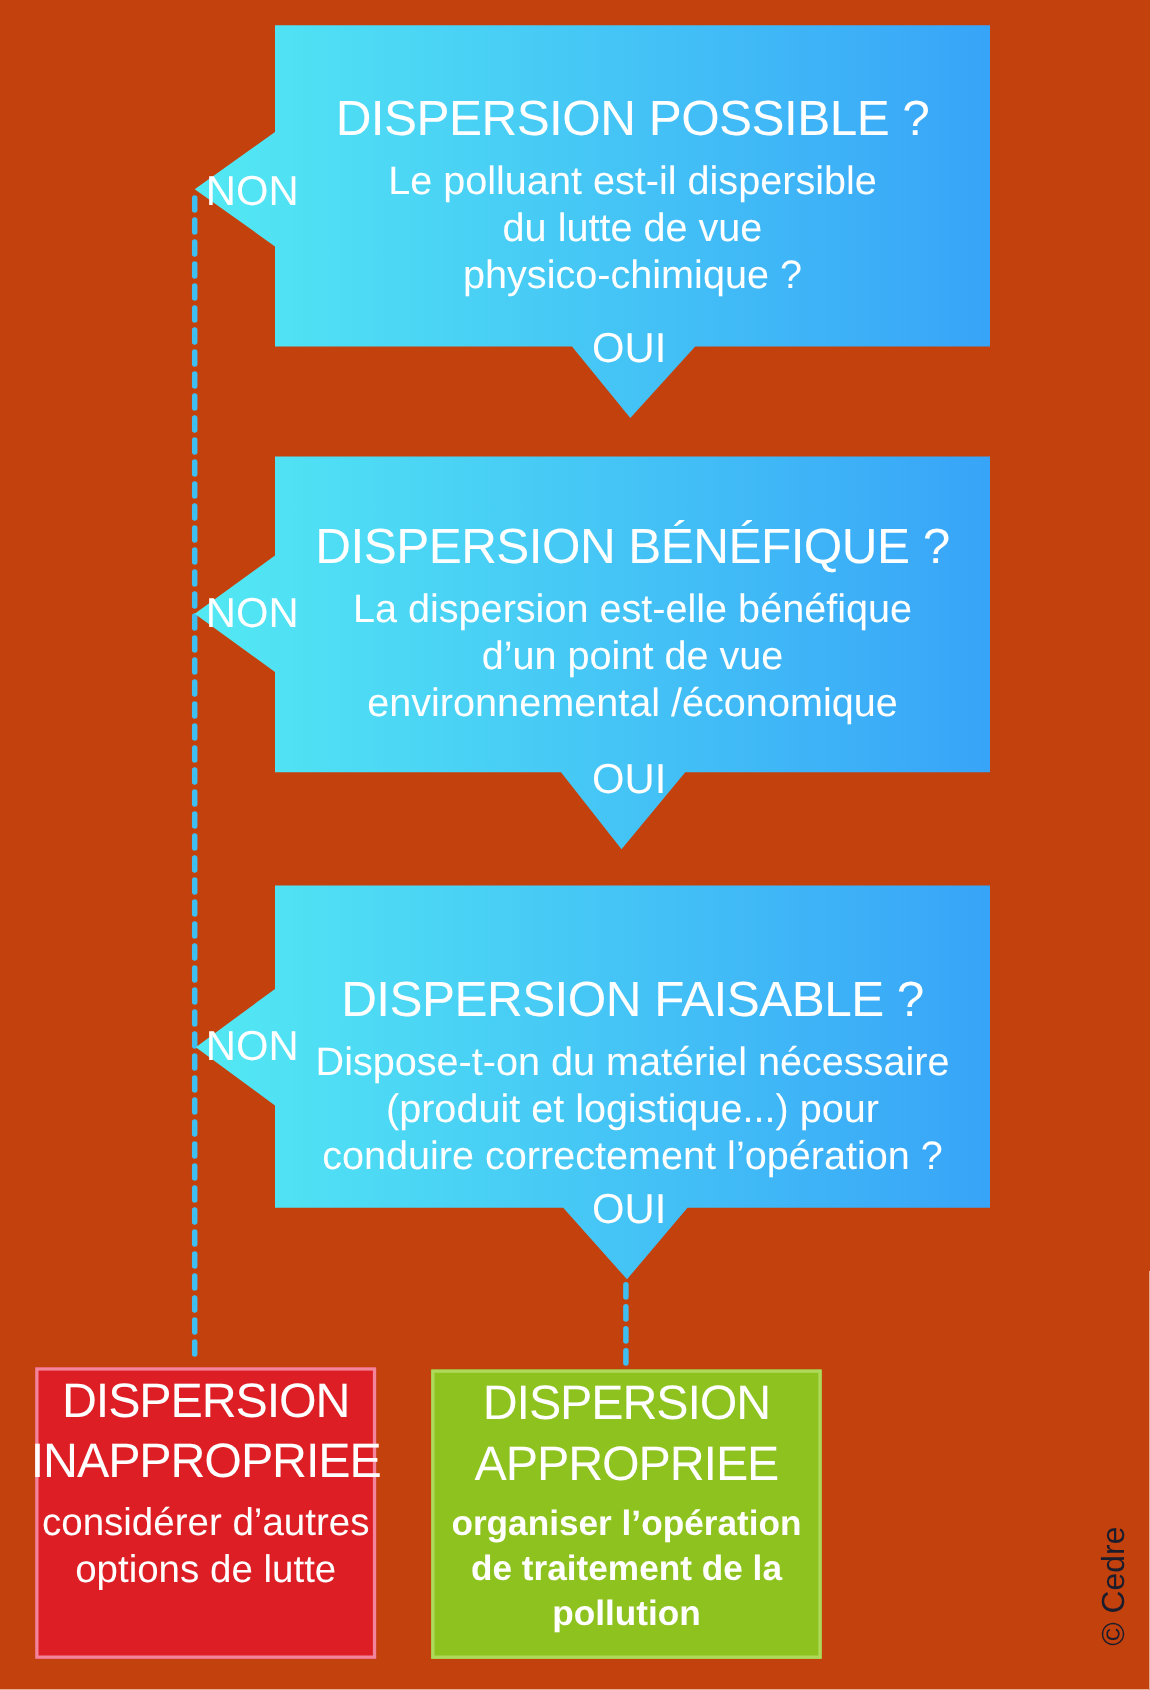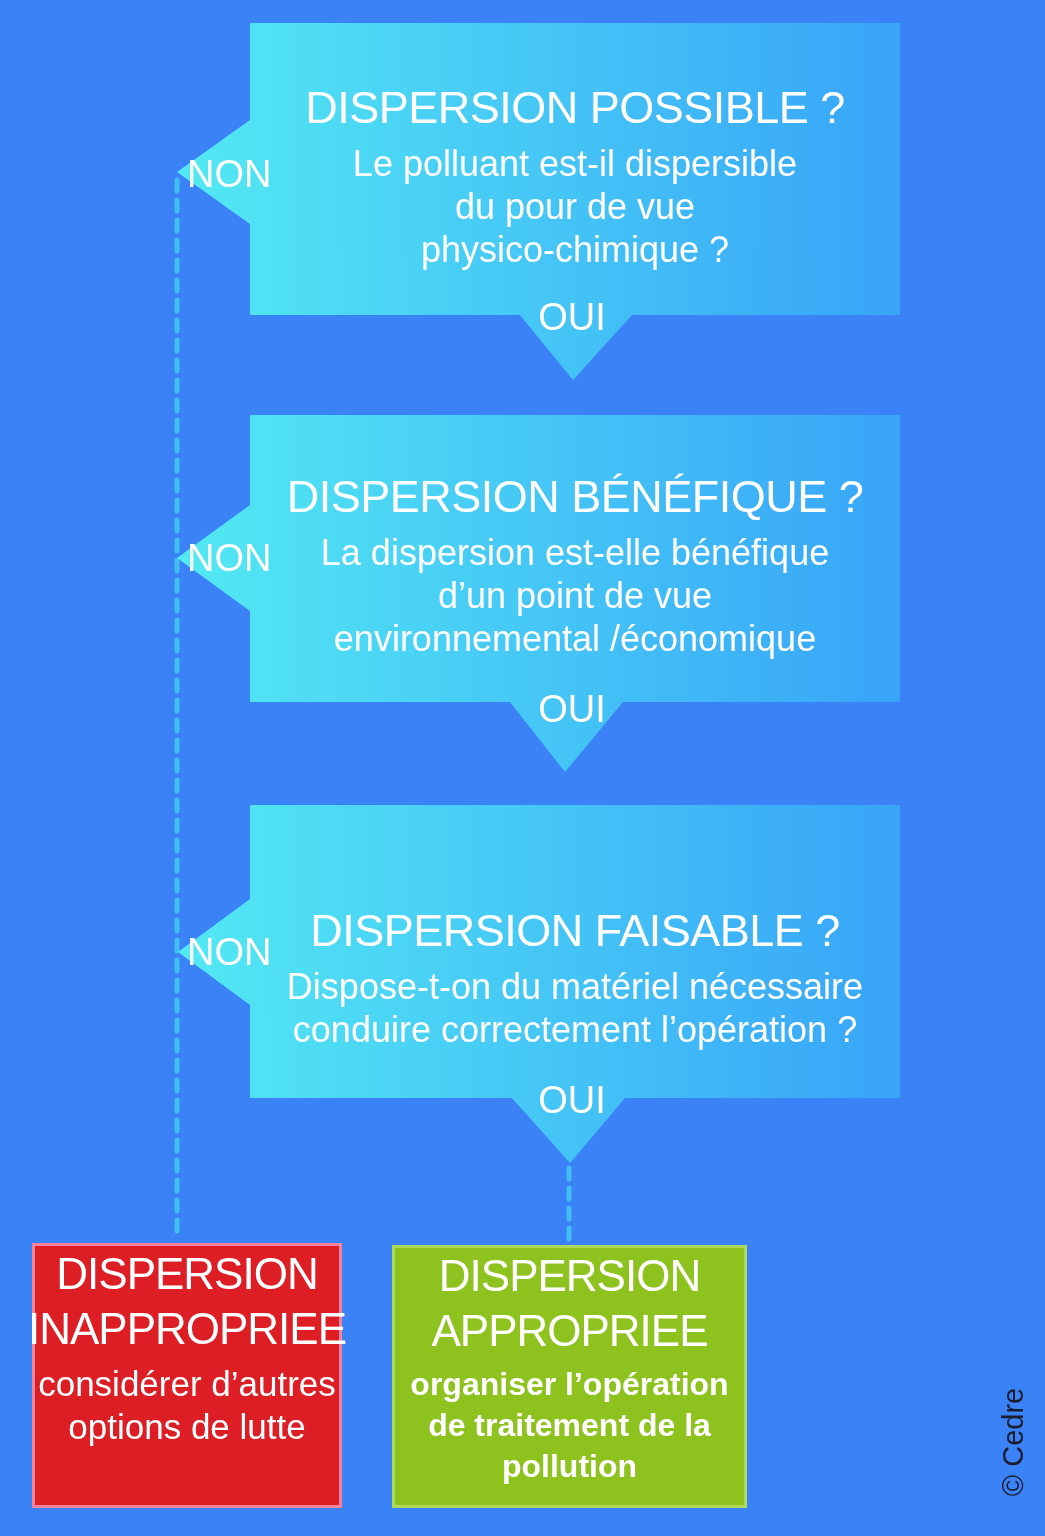--- a/index.html
+++ b/index.html
@@ -1,20 +1,20 @@
 <!DOCTYPE html>
 <html><head>
 <meta charset="utf-8">
 <style>
   html, body { margin: 0; padding: 0; background: #ffffff; }
   #canvas {
     position: relative;
     width: 1045px;
     height: 1536px;
-    background: #3b82f6;
+    background: #c2410c;
     overflow: hidden;
     font-family: "Liberation Sans", sans-serif;
   }
   #flow-svg { position: absolute; left: 0; top: 0; }
 
   .bubble-text {
     position: absolute;
     left: 250px;
     width: 650px;
     display: flex;
@@ -115,38 +115,39 @@
     <polygon fill="url(#bubbleGrad)" points="250,23 900,23 900,315 632,315 573,380 520,315 250,315 250,224 177,172 250,120"></polygon>
 
     <polygon fill="url(#bubbleGrad)" points="250,415 900,415 900,702 623,702 565,772 510,702 250,702 250,611 177,558 250,505"></polygon>
 
     <polygon fill="url(#bubbleGrad)" points="250,805 900,805 900,1098 625,1098 570,1163 512,1098 250,1098 250,1005 178,952 250,899"></polygon>
   </svg>
 
   <div class="bubble-text" style="top:23px; height:292px;">
     <div class="bubble-title">DISPERSION POSSIBLE ?</div>
     <div class="bubble-line">Le polluant est-il dispersible</div>
-    <div class="bubble-line">du pour de vue</div>
+    <div class="bubble-line">du lutte de vue</div>
     <div class="bubble-line">physico-chimique ?</div>
   </div>
   <div class="no-label" style="top:155px;">NON</div>
   <div class="yes-label" style="top:298px;">OUI</div>
 
   <div class="bubble-text" style="top:415px; height:287px;">
     <div class="bubble-title">DISPERSION BÉNÉFIQUE ?</div>
     <div class="bubble-line">La dispersion est-elle bénéfique</div>
     <div class="bubble-line">d’un point de vue</div>
     <div class="bubble-line">environnemental /économique</div>
   </div>
   <div class="no-label" style="top:539px;">NON</div>
   <div class="yes-label" style="top:690px;">OUI</div>
 
   <div class="bubble-text" style="top:824px; height:293px;">
     <div class="bubble-title">DISPERSION FAISABLE ?</div>
     <div class="bubble-line">Dispose-t-on du matériel nécessaire</div>
+    <div class="bubble-line">(produit et logistique...) pour</div>
     <div class="bubble-line">conduire correctement l’opération ?</div>
   </div>
   <div class="no-label" style="top:933px;">NON</div>
   <div class="yes-label" style="top:1081px;">OUI</div>
 
   <div id="outcome-negative" class="outcome-box" style="background-color: rgb(221, 30, 37); border-color: rgb(242, 132, 155);">
     <div class="outcome-title">DISPERSION</div>
     <div class="outcome-title">INAPPROPRIEE</div>
     <div class="outcome-sub">
       <div class="outcome-line">considérer d’autres</div>

